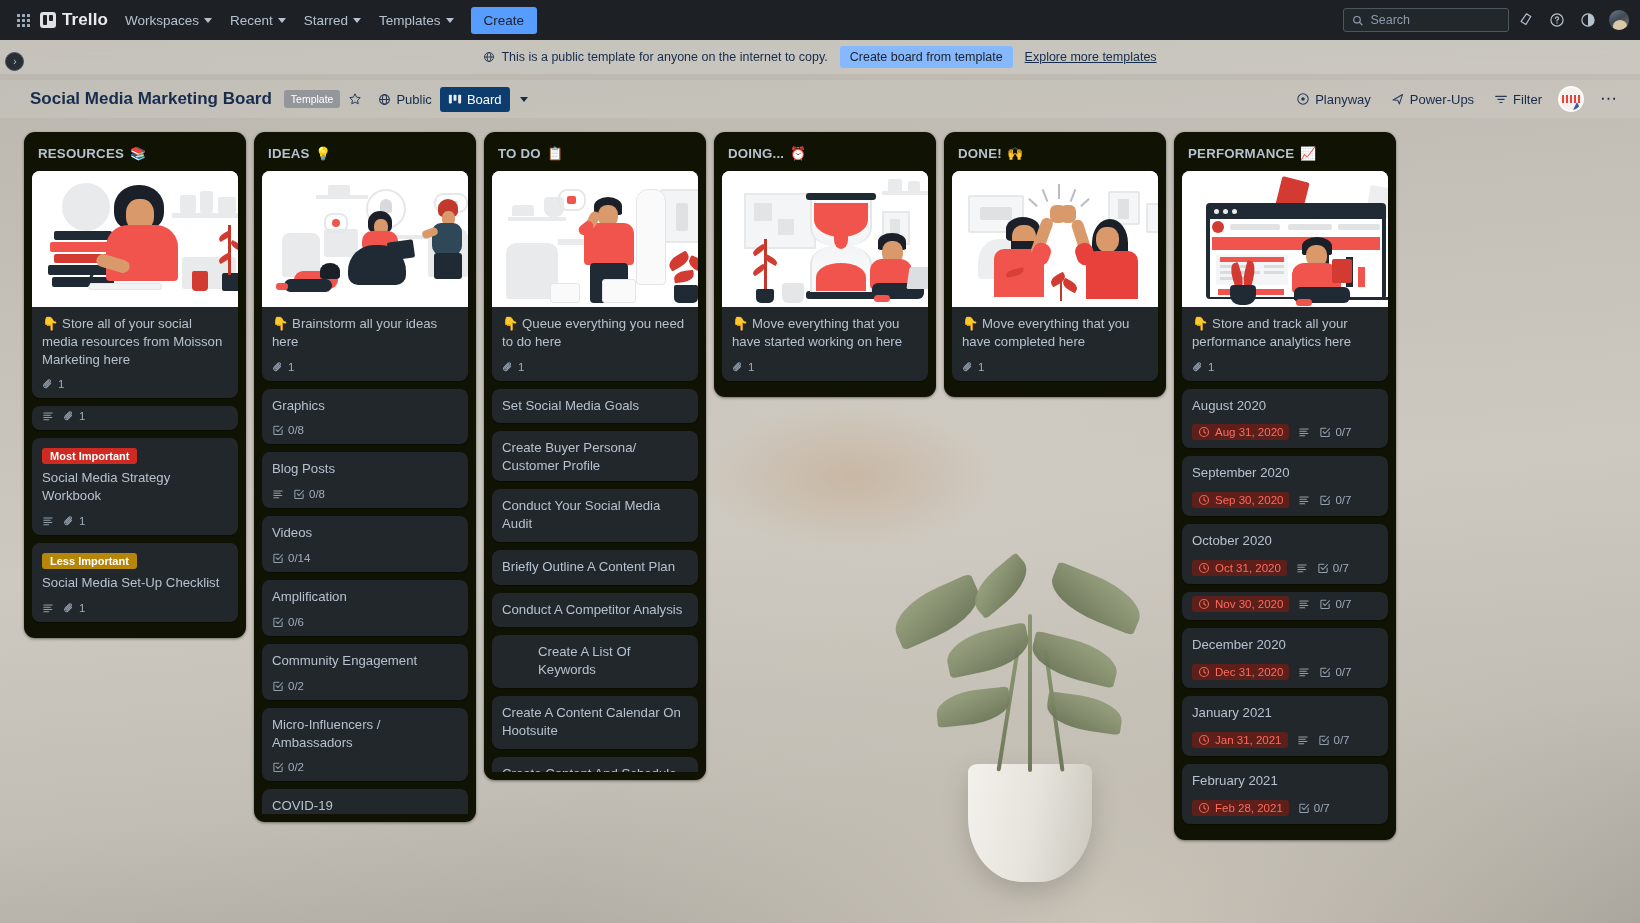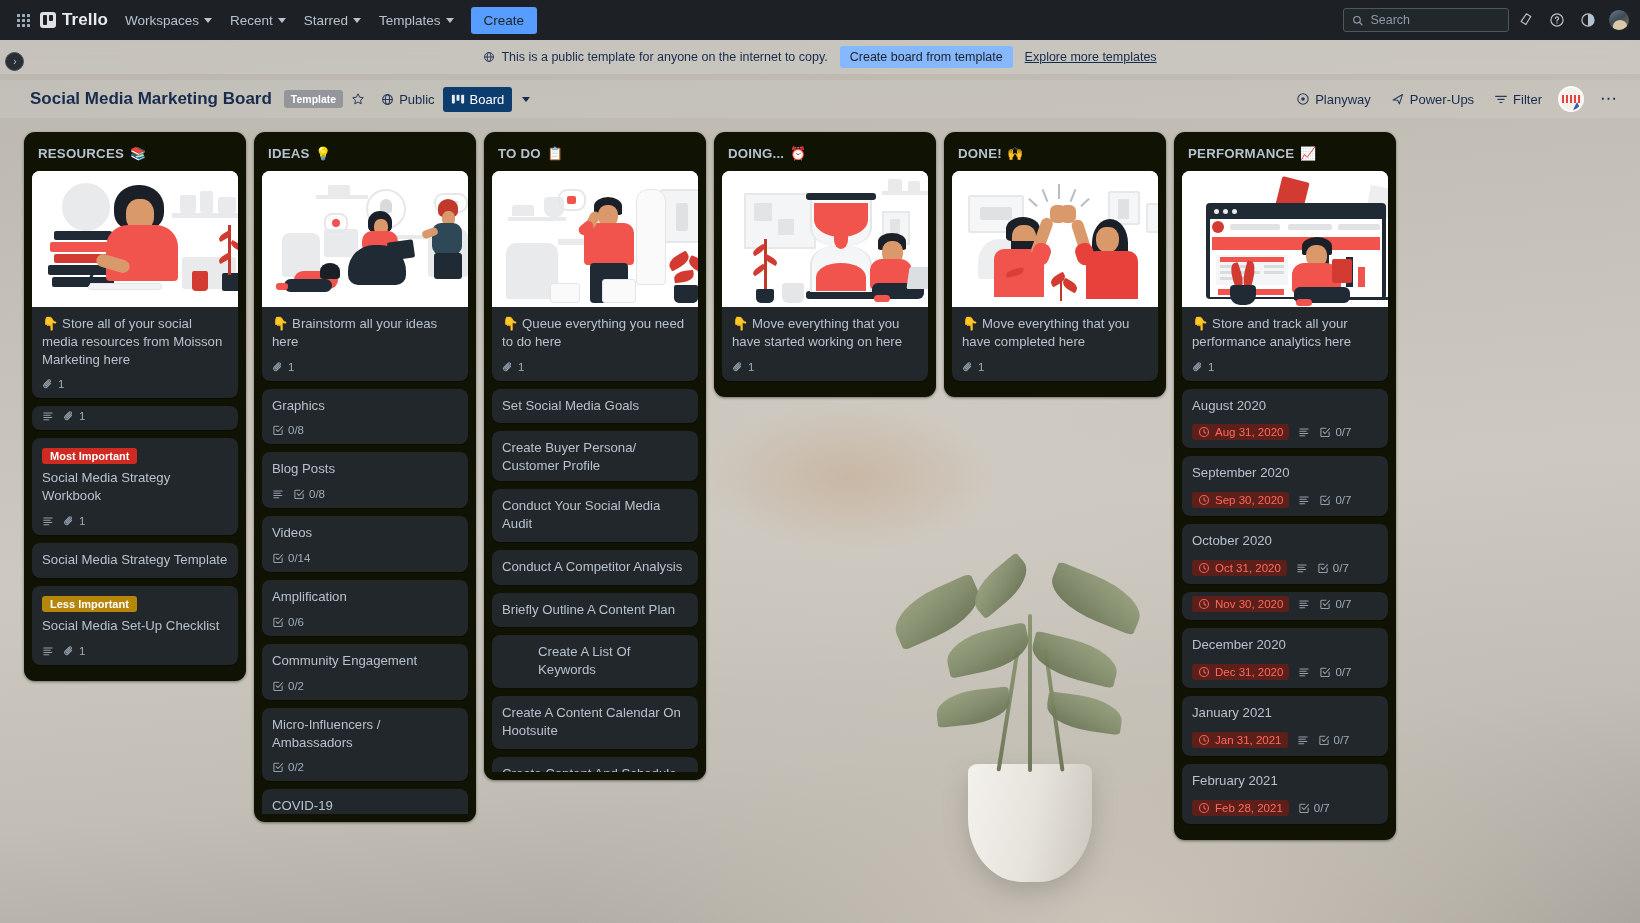--- a/index.html
+++ b/index.html
@@ -137,21 +137,21 @@
   
   #board-header {
     position: absolute; left: 0; top: 80px; width: 1640px; height: 38px;
     background: rgba(255,255,255,.10);
     display: flex; align-items: center;
     padding: 0 14px 0 30px;
     z-index: 25;
   }
   .board-title { color: #172b4d; font-size: 17px; font-weight: 700; margin-right: 12px; }
   .template-chip {
-    background: rgba(23,43,77,.28); color: #fff; font-size: 10.5px; font-weight: 700;
+    background: rgba(23,43,77,.28); color: #fff; font-size: 10.5px; font-weight: 400;
     padding: 3px 7px; border-radius: 3px; cursor: pointer;
   }
   .hdr-btn {
     display: flex; align-items: center; gap: 5px;
     color: #172b4d; font-size: 13px;
     padding: 5px 8px; border-radius: 3px; cursor: pointer;
     background: none; border: none; font-family: inherit; white-space: nowrap;
   }
   .hdr-btn.active { background: #0c3d6e; color: #fff; }
   .hdr-right { margin-left: auto; display: flex; align-items: center; gap: 4px; }
@@ -482,25 +482,20 @@
           </span>
           <span class="badge">
             <svg class="ic" width="12" height="12" viewBox="0 0 16 16" fill="none" stroke="#9fadbc" stroke-width="1.4" stroke-linecap="round">
                 <path d="M11.5 7.2 6.6 12a2.6 2.6 0 0 1-3.7-3.7l5.6-5.6a1.8 1.8 0 0 1 2.5 2.5l-5.4 5.4a.9.9 0 0 1-1.3-1.3l4.9-4.9"></path>
               </svg>
             <span>1</span>
           </span>
         </div>
       </div>
 
-      <div class="card">
-        <div class="card-body" style="padding-bottom:9px;">
-          <div class="card-title">Social Media Strategy Template</div>
-        </div>
-      </div>
 
       <div class="card">
         <div class="card-body">
           <span class="label-chip" style="background:#b6860b;color:#fff;">Less Important</span>
           <div class="card-title">Social Media Set-Up Checklist</div>
         </div>
         <div class="badges">
           <span class="badge">
             <svg class="ic" width="12" height="12" viewBox="0 0 16 16" stroke="#9fadbc" stroke-width="1.5" stroke-linecap="round">
                 <line x1="2.5" y1="4" x2="13.5" y2="4"></line>
@@ -737,26 +732,26 @@
             <div class="card-title">Create Buyer Persona/ Customer Profile</div>
           </div>
       </div>
       <div class="card">
         <div class="card-body" style="padding-bottom:9px;">
             <div class="card-title">Conduct Your Social Media Audit</div>
           </div>
       </div>
       <div class="card">
         <div class="card-body" style="padding-bottom:9px;">
+            <div class="card-title">Briefly Outline A Content Plan</div>
+          </div>
+      </div>
+      <div class="card">
+        <div class="card-body" style="padding-bottom:9px;">
             <div class="card-title">Conduct A Competitor Analysis</div>
-          </div>
-      </div>
-      <div class="card">
-        <div class="card-body" style="padding-bottom:9px;">
-            <div class="card-title">Briefly Outline A Content Plan</div>
           </div>
       </div>
       <div class="card">
         <div class="card-body" style="padding-bottom:9px;margin-left:36px;">
             <div class="card-title">Create A List Of Keywords</div>
           </div>
       </div>
       <div class="card">
         <div class="card-body" style="padding-bottom:9px;">
             <div class="card-title">Create A Content Calendar On Hootsuite</div>

